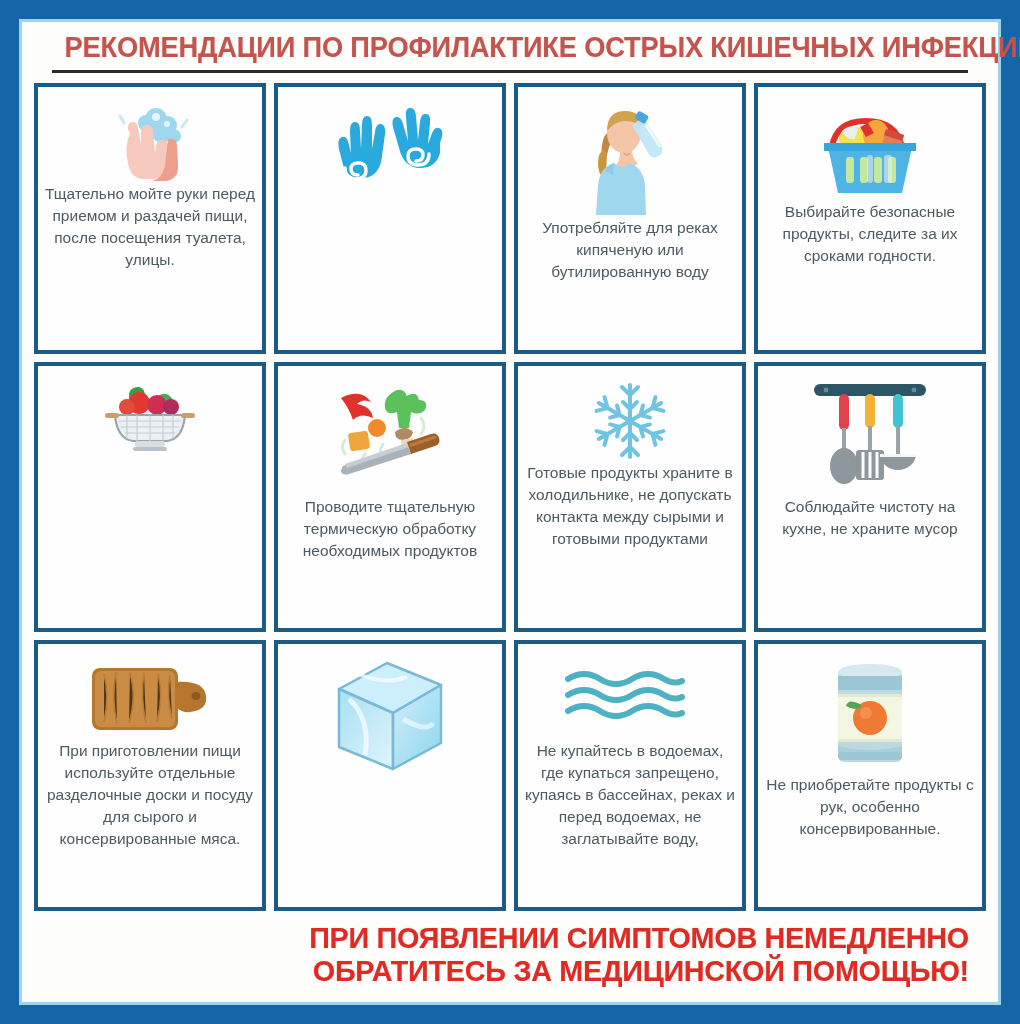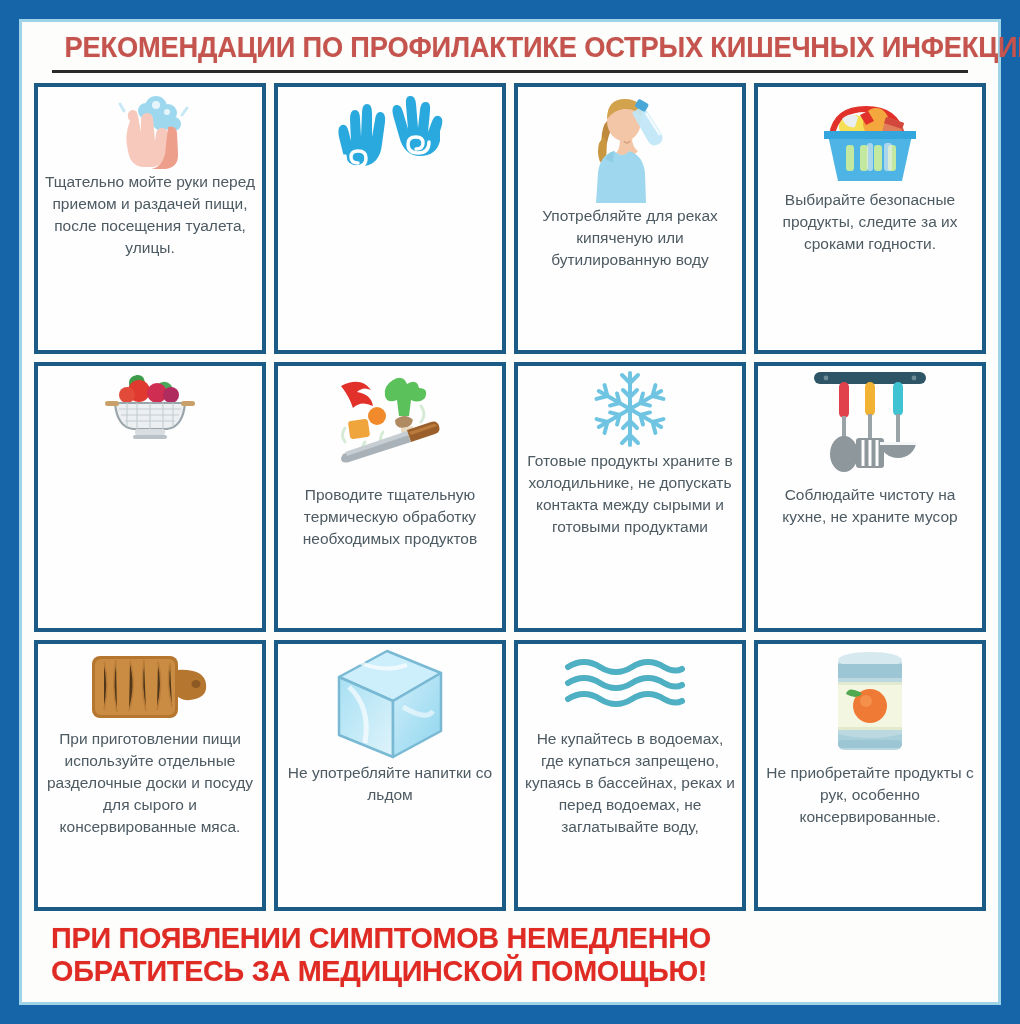--- a/index.html
+++ b/index.html
@@ -68,21 +68,21 @@
     box-sizing:border-box;
   }
   .card{
     box-sizing:border-box;
     border:4px solid #1c5b85;
     background:#fefefe;
     display:flex;
     flex-direction:column;
     align-items:center;
     justify-content:flex-start;
-    padding:4px 6px 4px 6px;
+    padding:16px 6px 4px 6px;
     overflow:hidden;
   }
   .card .art{
     flex:0 0 auto;
     display:flex;
     align-items:center;
     justify-content:center;
     height:96px;
     width:100%;
   }
@@ -102,21 +102,21 @@
   .card .cap span{display:block;width:100%;}
 
   
   .card.art-tall .art{height:112px;}
   .card.art-short .art{height:78px;}
 
   
   .footer{
     flex:0 0 auto;
     padding:6px 10px 14px 10px;
-    text-align:left;
+    text-align:right;
   }
   .footer-line{
     color:#e02a24;
     font-weight:bold;
     font-size:30px;
     line-height:1.12;
     letter-spacing:-0.3px;
     transform:scaleX(0.96);
     transform-origin:center;
     white-space:nowrap;
@@ -388,23 +388,20 @@
               </linearGradient>
             </defs>
             <path d="M14 36 l48 -26 l54 22 l-48 28z" fill="#cdeefb" stroke="#79b9d4" stroke-width="2.5" stroke-linejoin="round"></path>
             <path d="M14 36 l54 24 l0 56 l-54 -22z" fill="url(#iceL)" stroke="#79b9d4" stroke-width="2.5" stroke-linejoin="round"></path>
             <path d="M68 60 l48 -28 l0 58 l-48 26z" fill="url(#iceR)" stroke="#79b9d4" stroke-width="2.5" stroke-linejoin="round"></path>
             <path d="M24 46 q22 20 16 56" stroke="#fff" stroke-width="5" fill="none" opacity=".65"></path>
             <path d="M78 66 q24 14 30 4" stroke="#fff" stroke-width="5" fill="none" opacity=".55"></path>
             <path d="M36 22 q24 10 46 2" stroke="#fff" stroke-width="4" fill="none" opacity=".7"></path>
           </svg>
         </div>
-        <div class="cap">
-              <span>Не употребляйте напитки со льдом</span>
-            </div>
       </div>
 
       <div class="card art-short">
         <div class="art">
           <svg width="140" height="64" viewBox="0 0 140 64">
             <g stroke="#4fb0c4" stroke-width="6" fill="none" stroke-linecap="round">
               <path d="M8 12 q16 -10 32 0 q16 10 32 0 q16 -10 32 0 q10 6 18 2"></path>
               <path d="M8 28 q16 -10 32 0 q16 10 32 0 q16 -10 32 0 q10 6 18 2"></path>
               <path d="M8 44 q16 -10 32 0 q16 10 32 0 q16 -10 32 0 q10 6 18 2"></path>
             </g>

